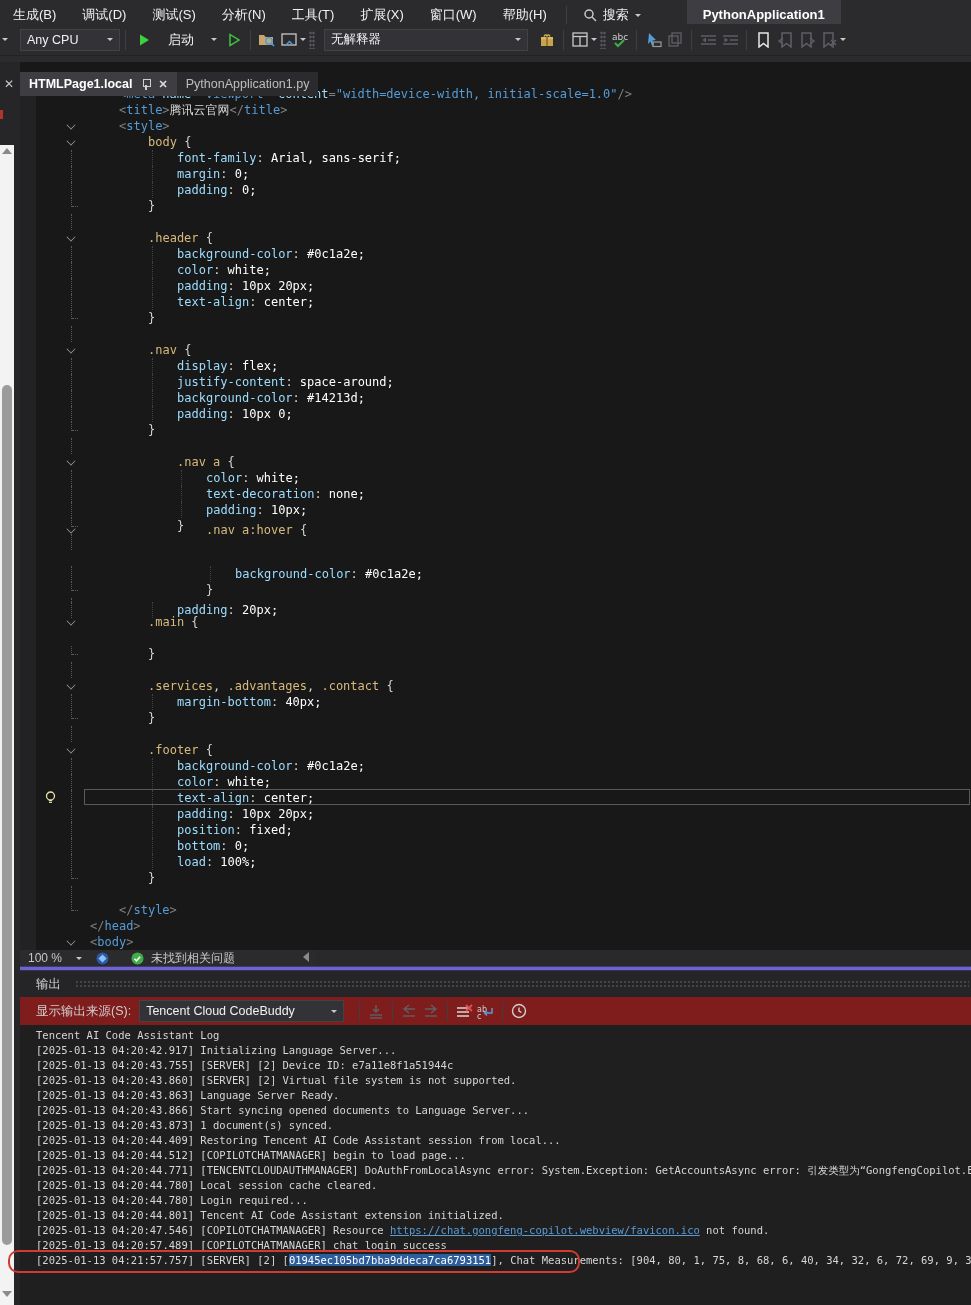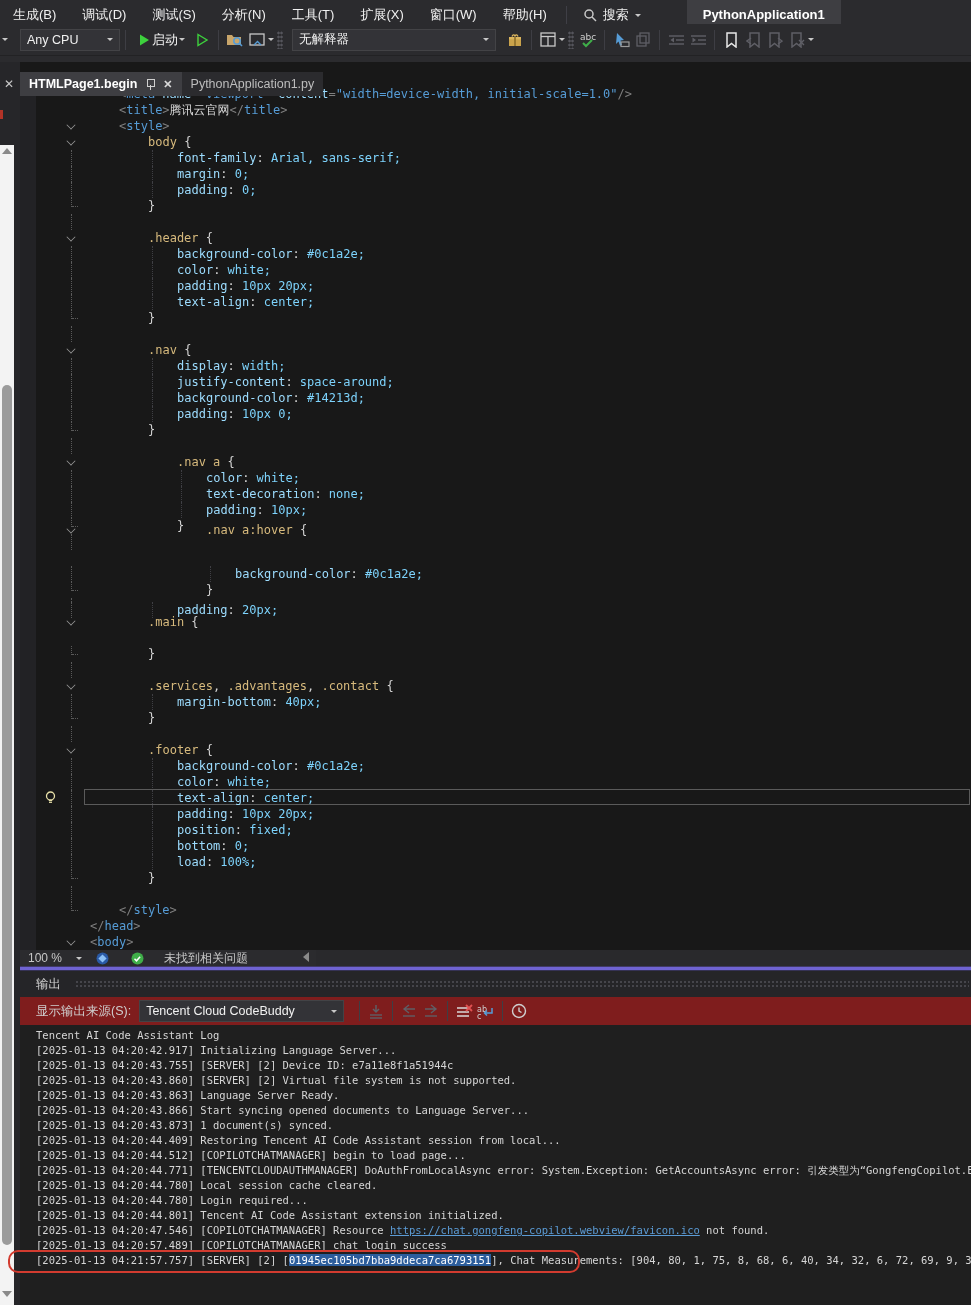--- a/index.html
+++ b/index.html
@@ -21,21 +21,21 @@
     background:#2b2b2e; border-bottom:1px solid #222224; display:flex; align-items:center; color:#f1f1f1; }
   .combo { height:22px; background:#333337; border:1px solid #434346; color:#f1f1f1;
     font-size:12.5px; display:flex; align-items:center; justify-content:space-between; padding:0 6px; }
   .tb-sep { width:1px; height:20px; background:#3e3e44; margin:0 5px; }
   .tb-btn { width:22px; height:24px; display:flex; align-items:center; justify-content:center; }
   .grip { width:6px; height:18px; margin:0 3px;
     background:radial-gradient(#55555c 1px, transparent 1.2px); background-size:3px 4px; }
   .caret { width:0; height:0; border-left:4px solid transparent; border-right:4px solid transparent;
     border-top:4px solid #c8c8c8; }
   .caret.sm { border-left-width:3px; border-right-width:3px; border-top-width:3.5px; }
-  #start-btn { display:flex; align-items:center; gap:1px; padding:0 6px; }
+  #start-btn { display:flex; align-items:center; gap:17px; padding:0 6px; }
   #start-btn span.lbl { font-size:13px; }
 
   
   #leftrail { position:absolute; left:0; top:62px; width:20px; height:1243px; background:#262629; }
   #panel-close { position:absolute; left:0; top:12px; width:18px; height:20px; color:#c8c8c8;
     font-size:12px; display:flex; align-items:center; justify-content:center; }
   #rail-error-tick { position:absolute; left:0; top:48px; width:3px; height:9px; background:#b23327; }
   #rail-scrollbar { position:absolute; left:0; top:83px; width:14px; height:1160px; background:#f3f3f3; }
   #rail-up { position:absolute; left:2px; top:3px; width:0; height:0;
     border-left:5px solid transparent; border-right:5px solid transparent; border-bottom:6px solid #8a8a8a; }
@@ -53,21 +53,21 @@
   .tab .close { margin-left:8px; font-size:11px; color:#d8d8d8; }
   .pin { position:relative; width:10px; height:12px; margin-left:8px; }
   .pin::before { content:""; position:absolute; left:2px; top:1px; width:6px; height:6px; border:1.5px solid #d0d0d0; }
   .pin::after { content:""; position:absolute; left:4.5px; top:7px; width:1.5px; height:5px; background:#d0d0d0; }
 
   #code { position:absolute; left:0; top:0; width:951px; height:888px;
     font-family:"DejaVu Sans Mono", monospace; font-size:12px; }
   .cl { position:absolute; left:0; width:951px; height:16px; line-height:16px; white-space:pre; }
   .cl .txt { position:absolute; top:0; }
   .tk-d { color:#7f7f7f; } .tk-t { color:#569cd6;text-align:right; } .tk-s { color:#d7ba7d; }
-  .tk-p { color:#9cdcfe; } .tk-v { color:#7dd3fc; } .tk-b { color:#d4d4d4; }
+  .tk-p { color:#9cdcfe; } .tk-v { color:#ffffff; } .tk-b { color:#d4d4d4; }
   .tk-x { color:#d8d8d8; } .tk-vb { color:#569cd6; }
   .fold-v { position:absolute; left:46px; top:2px; width:9px; height:9px; }
   .fold-v::before { content:""; position:absolute; left:1px; top:1px; width:7px; height:7px;
     border-right:1.5px solid #9a9a9a; border-bottom:1.5px solid #9a9a9a; transform:rotate(45deg) scale(.8); }
   .fold-g { position:absolute; left:51px; top:0; height:16px; border-left:1px dotted #5a5a5a; }
   .fold-l { position:absolute; left:51px; top:0; height:9px; border-left:1px dotted #5a5a5a; }
   .fold-l::after { content:""; position:absolute; left:0; top:8px; width:6px; border-top:1px dotted #5a5a5a; }
   .ind-g { position:absolute; top:0; height:16px; border-left:1px dotted #3f3f44; }
   .cur-line { position:absolute; left:64px; right:1px; top:-1px; height:16px; border:1px solid #5a5a5a; }
   .bulb { position:absolute; left:24px; top:1px; }
@@ -279,21 +279,21 @@
         <div class="cl" style="top: 136px;"><span class="fold-l"></span><span class="txt" style="left: 128px;"><span class="tk-b">}</span></span></div>
         <div class="cl" style="top: 152px;"><span class="fold-g"></span><span class="txt" style="left: 70px;"></span></div>
         <div class="cl" style="top: 168px;"><span class="fold-v"></span><span class="txt" style="left: 128px;"><span class="tk-s">.header</span><span class="tk-b"> {</span></span></div>
         <div class="cl" style="top: 184px;"><span class="fold-g"></span><span class="ind-g" style="left: 132px;"></span><span class="txt" style="left: 157px;"><span class="tk-p">background-color</span><span class="tk-b">:</span><span class="tk-v"> #0c1a2e;</span></span></div>
         <div class="cl" style="top: 200px;"><span class="fold-g"></span><span class="ind-g" style="left: 132px;"></span><span class="txt" style="left: 157px;"><span class="tk-p">color</span><span class="tk-b">:</span><span class="tk-v"> white;</span></span></div>
         <div class="cl" style="top: 216px;"><span class="fold-g"></span><span class="ind-g" style="left: 132px;"></span><span class="txt" style="left: 157px;"><span class="tk-p">padding</span><span class="tk-b">:</span><span class="tk-v"> 10px 20px;</span></span></div>
         <div class="cl" style="top: 232px;"><span class="fold-g"></span><span class="ind-g" style="left: 132px;"></span><span class="txt" style="left: 157px;"><span class="tk-p">text-align</span><span class="tk-b">:</span><span class="tk-v"> center;</span></span></div>
         <div class="cl" style="top: 248px;"><span class="fold-l"></span><span class="txt" style="left: 128px;"><span class="tk-b">}</span></span></div>
         <div class="cl" style="top: 264px;"><span class="fold-g"></span><span class="txt" style="left: 70px;"></span></div>
         <div class="cl" style="top: 280px;"><span class="fold-v"></span><span class="txt" style="left: 128px;"><span class="tk-s">.nav</span><span class="tk-b"> {</span></span></div>
-        <div class="cl" style="top: 296px;"><span class="fold-g"></span><span class="ind-g" style="left: 132px;"></span><span class="txt" style="left: 157px;"><span class="tk-p">display</span><span class="tk-b">:</span><span class="tk-v"> width;</span></span></div>
+        <div class="cl" style="top: 296px;"><span class="fold-g"></span><span class="ind-g" style="left: 132px;"></span><span class="txt" style="left: 157px;"><span class="tk-p">display</span><span class="tk-b">:</span><span class="tk-v"> flex;</span></span></div>
         <div class="cl" style="top: 312px;"><span class="fold-g"></span><span class="ind-g" style="left: 132px;"></span><span class="txt" style="left: 157px;"><span class="tk-p">justify-content</span><span class="tk-b">:</span><span class="tk-v"> space-around;</span></span></div>
         <div class="cl" style="top: 328px;"><span class="fold-g"></span><span class="ind-g" style="left: 132px;"></span><span class="txt" style="left: 157px;"><span class="tk-p">background-color</span><span class="tk-b">:</span><span class="tk-v"> #14213d;</span></span></div>
         <div class="cl" style="top: 344px;"><span class="fold-g"></span><span class="ind-g" style="left: 132px;"></span><span class="txt" style="left: 157px;"><span class="tk-p">padding</span><span class="tk-b">:</span><span class="tk-v"> 10px 0;</span></span></div>
         <div class="cl" style="top: 360px;"><span class="fold-l"></span><span class="txt" style="left: 128px;"><span class="tk-b">}</span></span></div>
         <div class="cl" style="top: 376px;"><span class="fold-g"></span><span class="txt" style="left: 70px;"></span></div>
         <div class="cl" style="top: 392px;"><span class="fold-v"></span><span class="txt" style="left: 157px;"><span class="tk-s">.nav a</span><span class="tk-b"> {</span></span></div>
         <div class="cl" style="top: 408px;"><span class="fold-g"></span><span class="ind-g" style="left: 161px;"></span><span class="txt" style="left: 186px;"><span class="tk-p">color</span><span class="tk-b">:</span><span class="tk-v"> white;</span></span></div>
         <div class="cl" style="top: 424px;"><span class="fold-g"></span><span class="ind-g" style="left: 161px;"></span><span class="txt" style="left: 186px;"><span class="tk-p">text-decoration</span><span class="tk-b">:</span><span class="tk-v"> none;</span></span></div>
         <div class="cl" style="top: 440px;"><span class="fold-g"></span><span class="ind-g" style="left: 161px;"></span><span class="txt" style="left: 186px;"><span class="tk-p">padding</span><span class="tk-b">:</span><span class="tk-v"> 10px;</span></span></div>
         <div class="cl" style="top: 456px;"><span class="fold-l"></span><span class="txt" style="left: 157px;"><span class="tk-b">}</span></span></div>
@@ -323,21 +323,21 @@
         <div class="cl" style="top: 776px;"><span class="fold-g"></span><span class="ind-g" style="left: 132px;"></span><span class="txt" style="left: 157px;"><span class="tk-p">bottom</span><span class="tk-b">:</span><span class="tk-v"> 0;</span></span></div>
         <div class="cl" style="top: 792px;"><span class="fold-g"></span><span class="ind-g" style="left: 132px;"></span><span class="txt" style="left: 157px;"><span class="tk-p">load</span><span class="tk-b">:</span><span class="tk-v"> 100%;</span></span></div>
         <div class="cl" style="top: 808px;"><span class="fold-l"></span><span class="txt" style="left: 128px;"><span class="tk-b">}</span></span></div>
         <div class="cl" style="top: 824px;"><span class="fold-g"></span><span class="txt" style="left: 70px;"></span></div>
         <div class="cl" style="top: 840px;"><span class="fold-l"></span><span class="txt" style="left: 99px;"><span class="tk-d">&lt;/</span><span class="tk-t">style</span><span class="tk-d">&gt;</span></span></div>
         <div class="cl" style="top: 856px;"><span class="txt" style="left: 70px;"><span class="tk-d">&lt;/</span><span class="tk-t">head</span><span class="tk-d">&gt;</span></span></div>
         <div class="cl" style="top: 872px;"><span class="fold-v"></span><span class="txt" style="left: 70px;"><span class="tk-d">&lt;</span><span class="tk-t">body</span><span class="tk-d">&gt;</span></span></div>
       </div>
     <div id="tabs">
         <div class="tab active">
-          <span>HTMLPage1.begin</span>
+          <span>HTMLPage1.local</span>
           <span class="pin"></span>
           <span class="close">✕</span>
         </div>
         <div class="tab inactive">
           <span>PythonApplication1.py</span>
         </div>
       </div>
     <div id="ed-status">
       <div id="zoom-combo">
         <span>100 %</span>
@@ -348,21 +348,21 @@
             <circle cx="6.5" cy="6.5" r="6" fill="#2a5aa6"></circle>
             <rect x="3.6" y="3.6" width="5.8" height="5.8" fill="#8cc0f5" transform="rotate(45 6.5 6.5)"></rect>
           </svg>
       </span>
       <span style="margin-left:22px">
         <svg width="13" height="13">
             <circle cx="6.5" cy="6.5" r="6" fill="#3fae49"></circle>
             <path d="M3.5 6.8 l2 2 l3.6-4" fill="none" stroke="#fff" stroke-width="1.5"></path>
           </svg>
       </span>
-      <span style="margin-left:20px">未找到相关问题</span>
+      <span style="margin-left:7px">未找到相关问题</span>
       <div id="hscroll-track"></div>
       <div id="hscroll-left"></div>
     </div>
   </div>
 
   <div id="splitter"></div>
 
   <div id="output">
     <div id="out-title-row">
       <span class="lbl">输出</span>

